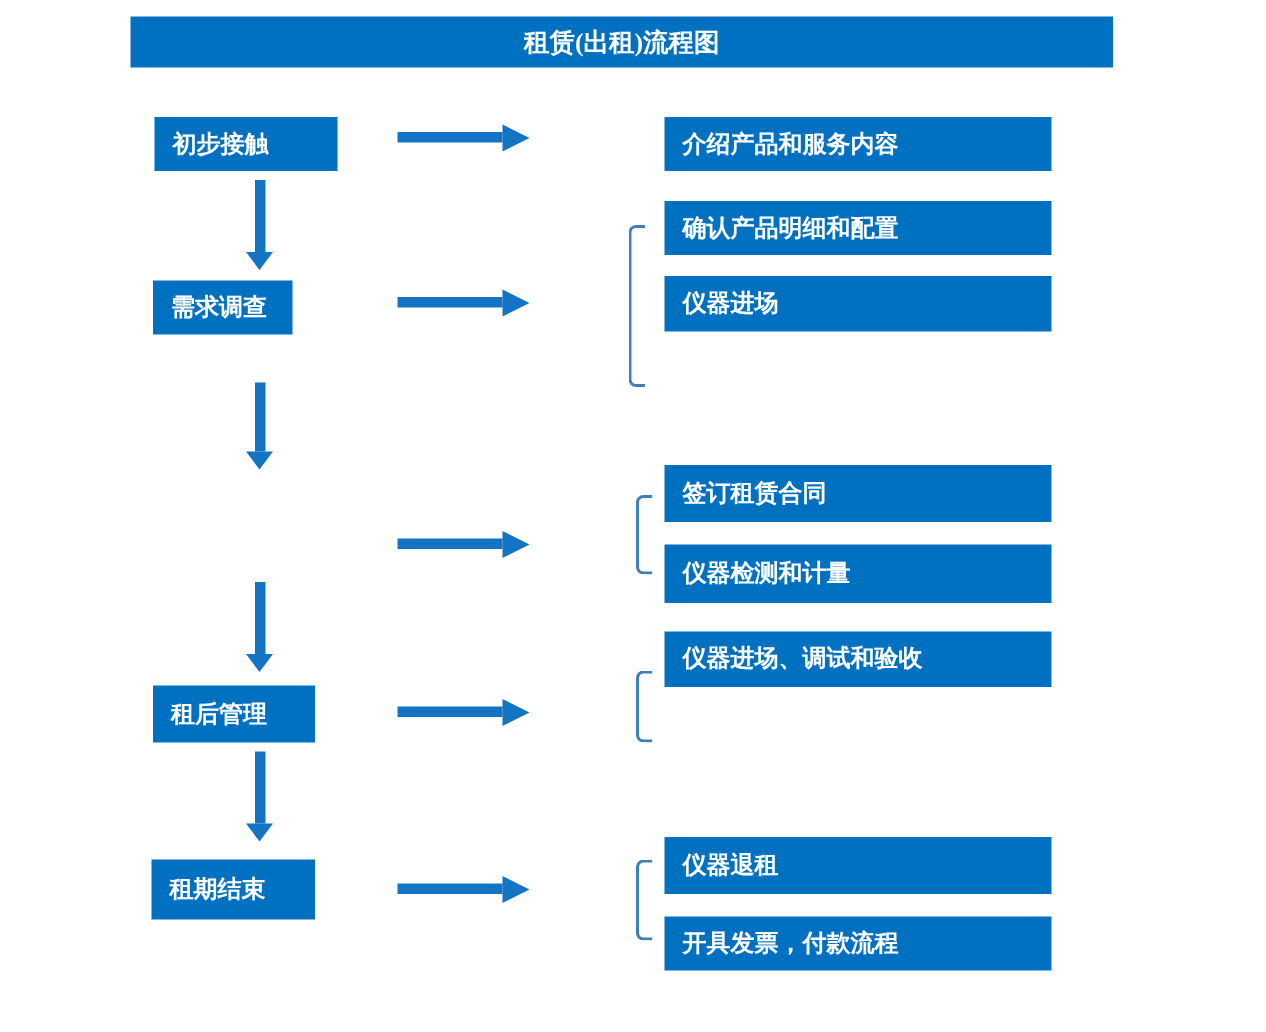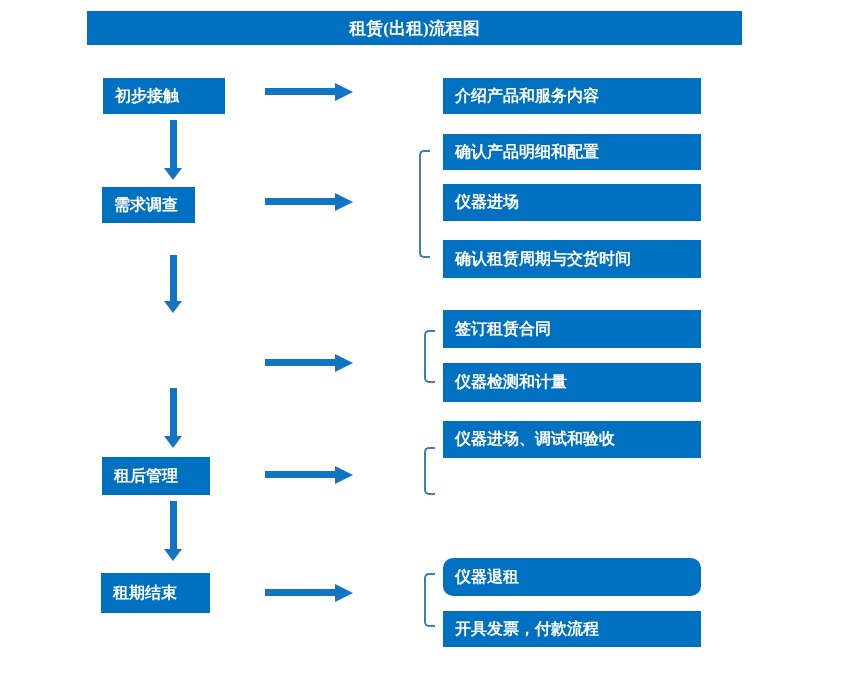--- a/index.html
+++ b/index.html
@@ -133,23 +133,22 @@
 
   <div class="bracket" style="left:419px;top:150px;height:108px;"></div>
   <div class="bracket" style="left:424px;top:330px;height:53px;"></div>
   <div class="bracket" style="left:424px;top:447px;height:48px;"></div>
   <div class="bracket" style="left:424px;top:573px;height:54px;"></div>
 
   <div class="blue-box" style="left:443px;top:78px;width:258px;height:36px;">介绍产品和服务内容</div>
 
   <div class="blue-box" style="left:443px;top:134px;width:258px;height:36px;">确认产品明细和配置</div>
   <div class="blue-box" style="left:443px;top:184px;width:258px;height:37px;">仪器进场</div>
-  <div class="blue-box" style="left:443px;top:240px;width:258px;height:38px;">确认租赁周期与交货时间</div>
 
   <div class="blue-box" style="left:443px;top:310px;width:258px;height:38px;">签订租赁合同</div>
   <div class="blue-box" style="left:443px;top:363px;width:258px;height:39px;">仪器检测和计量</div>
 
   <div class="blue-box" style="left:443px;top:421px;width:258px;height:37px;">仪器进场、调试和验收</div>
 
-  <div class="blue-box" style="left:443px;top:558px;width:258px;height:38px;border-radius:10px;">仪器退租</div>
+  <div class="blue-box" style="left:443px;top:558px;width:258px;height:38px;">仪器退租</div>
   <div class="blue-box" style="left:443px;top:611px;width:258px;height:36px;">开具发票，付款流程</div>
 
 </div>
 
 </body></html>

